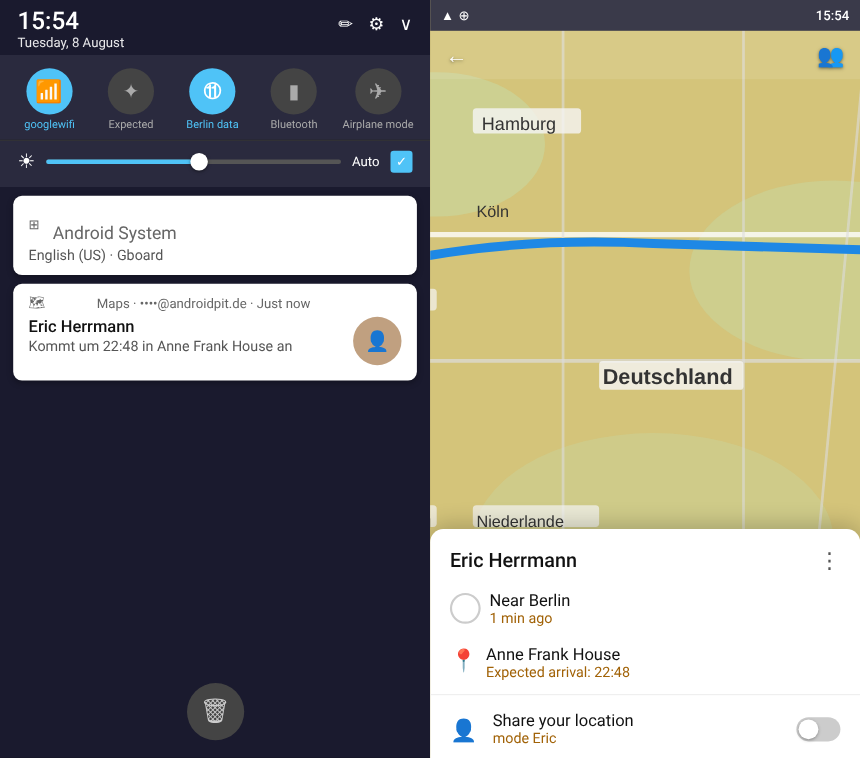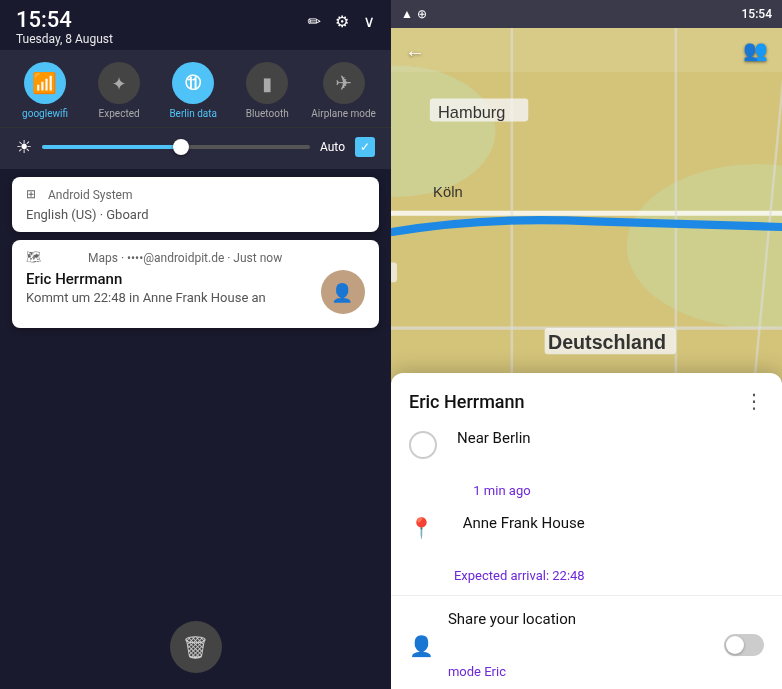--- a/index.html
+++ b/index.html
@@ -171,22 +171,23 @@
       margin-bottom: 4px;
     }
     .notif-app-icon {
       width: 16px;
       height: 16px;
       font-size: 12px;
       color: #666;
     }
     .notif-app-name {
       color: #666;
-      font-size: 12px;
+      font-size: 16px;
       flex: 1;
+      margin-top: 14px;
     }
     .notif-title {
       color: #111;
       font-size: 15px;
       font-weight: 500;
       margin-bottom: 2px;
     }
     .notif-body {
       color: #555;
       font-size: 13px;
@@ -362,39 +363,37 @@
     .card-menu-btn {
       color: #555;
       font-size: 20px;
       cursor: pointer;
     }
 
     .card-row {
       display: flex;
       align-items: flex-start;
       padding: 8px 18px;
-      gap: 20px;
-      text-align: right;
+      gap: 8px;
     }
     .card-row-icon {
       color: #888;
       font-size: 20px;
       margin-top: 2px;
       min-width: 24px;
     }
     .card-row-content {}
     .card-row-title {
       font-size: 15px;
       color: #111;
       font-weight: 400;
     }
     .card-row-sub {
       font-size: 13px;
-      color: #6d28d9;
-      margin-top: 36px;
+      color: #a16207;
     }
 
     .card-divider {
       height: 1px;
       background: #eee;
       margin: 4px 0;
     }
 
     .card-row-toggle {
       display: flex;

